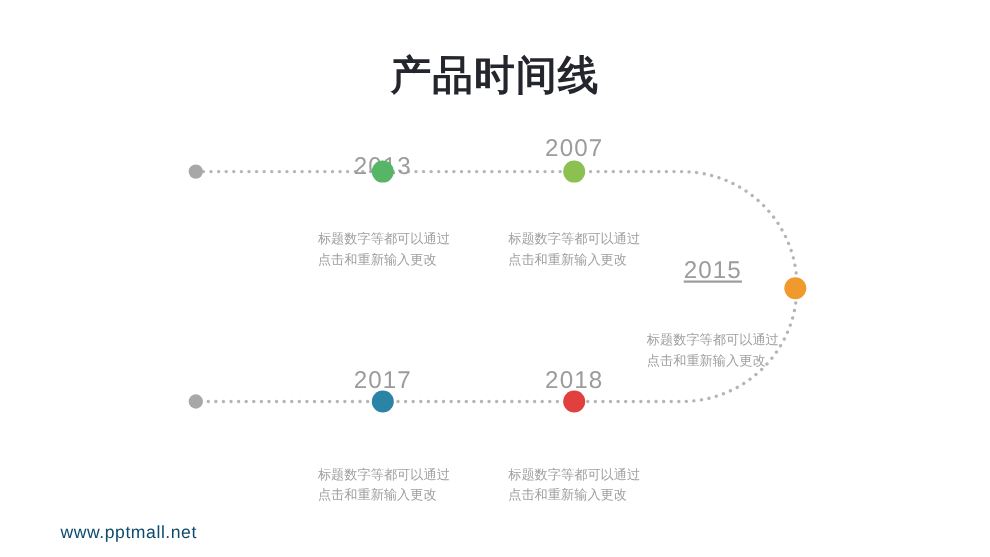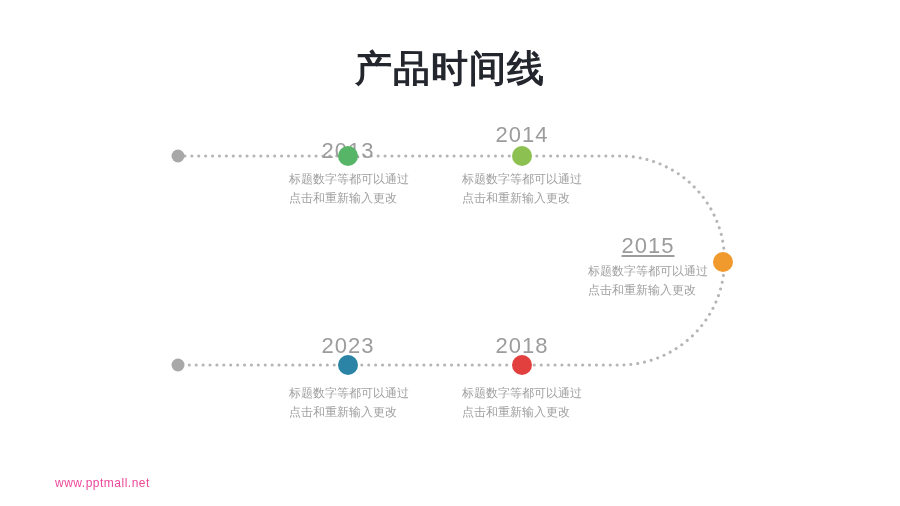--- a/index.html
+++ b/index.html
@@ -17,34 +17,34 @@
     color:#24262d;letter-spacing:1px;
     margin:0;
   }
   .logo{
     position:absolute;top:22px;right:24px;
     font-size:27px;font-weight:700;
     color:#dcdcdc;letter-spacing:1px;
   }
   .watermark{
     position:absolute;left:55px;top:476px;
-    font-size:12px;color:#ec4899;letter-spacing:0.5px;
+    font-size:16px;color:#0c4a6e;letter-spacing:0.5px;
   }
   svg.track{position:absolute;left:0;top:0;}
   .milestone{position:absolute;left:0;top:0;}
   .dot{
     position:absolute;width:20px;height:20px;border-radius:50%;
   }
   .year{
     position:absolute;width:120px;text-align:center;
     font-size:22px;color:#9c9c9c;letter-spacing:1px;
   }
   .desc{
     position:absolute;width:126px;text-align:left;
-    font-size:12px;line-height:19px;color:#9f9f9f;
+    font-size:12px;line-height:19px;color:#9f9f9f;margin-top:38px;
   }
   
   .m2013 .dot{left:338px;top:146px;}
   .m2013 .year{left:288px;top:138px;}
   .m2013 .desc{left:289px;top:170px;}
 
   .m2014 .dot{left:512px;top:146px;}
   .m2014 .year{left:462px;top:122px;}
   .m2014 .desc{left:462px;top:170px;}
 
@@ -77,21 +77,21 @@
   <div class="milestone m2013">
     <div class="year">2013</div>
     <div class="dot" style="background-color: rgb(86, 181, 103);"></div>
     <div class="desc">
       <div>标题数字等都可以通过</div>
       <div>点击和重新输入更改</div>
     </div>
   </div>
 
   <div class="milestone m2014">
-    <div class="year">2014</div>
+    <div class="year">2007</div>
     <div class="dot" style="background-color: rgb(140, 193, 82);"></div>
     <div class="desc">
       <div>标题数字等都可以通过</div>
       <div>点击和重新输入更改</div>
     </div>
   </div>
 
   <div class="milestone m2015">
     <div class="year">2015</div>
     <div class="dot" style="background-color: rgb(240, 154, 45);"></div>
@@ -104,21 +104,21 @@
   <div class="milestone m2016">
     <div class="year">2018</div>
     <div class="dot" style="background-color: rgb(226, 64, 62);"></div>
     <div class="desc">
       <div>标题数字等都可以通过</div>
       <div>点击和重新输入更改</div>
     </div>
   </div>
 
   <div class="milestone m2017">
-    <div class="year">2023</div>
+    <div class="year">2017</div>
     <div class="dot" style="background-color: rgb(43, 132, 166);"></div>
     <div class="desc">
       <div>标题数字等都可以通过</div>
       <div>点击和重新输入更改</div>
     </div>
   </div>
 
   <div class="watermark">www.pptmall.net</div>
 
 </div>

